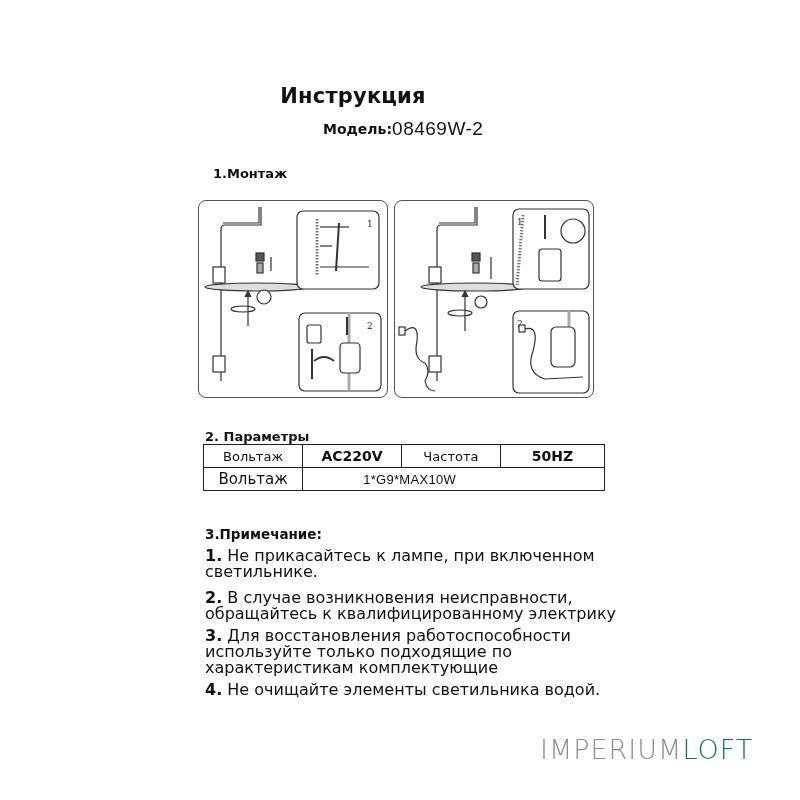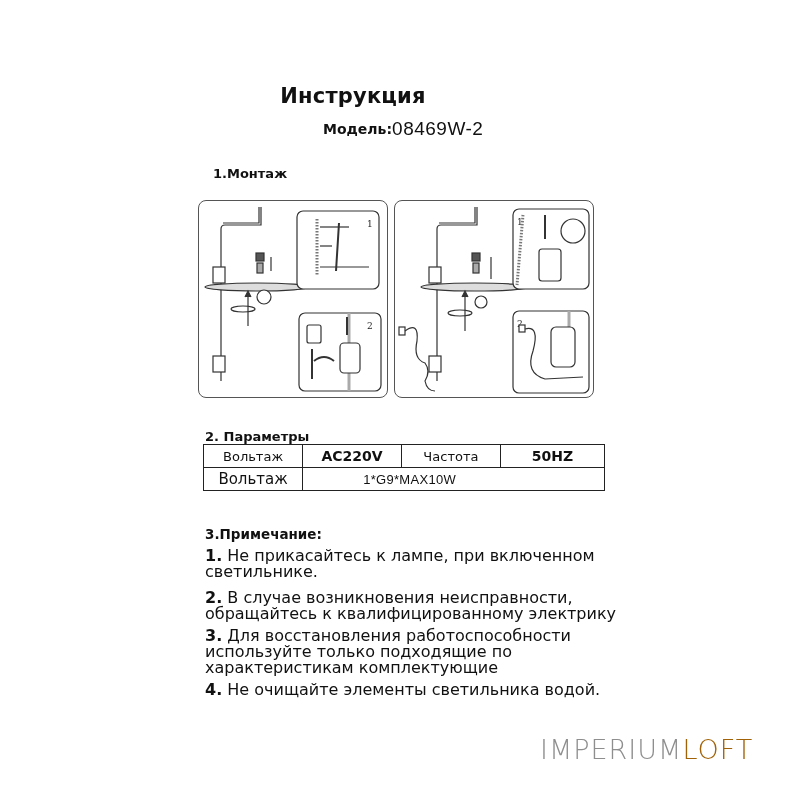--- a/index.html
+++ b/index.html
@@ -14,21 +14,21 @@
     .params { position: absolute; left: 203px; top: 444px; width: 402px; border-collapse: collapse; }
     .params td { border: 1.5px solid #222; height: 22px; padding: 0; text-align: center; font-size: 13px; font-family: "DejaVu Sans", sans-serif; }
     .params .bold { font-weight: bold; font-size: 14px; }
     .params .big { font-size: 15px; }
     .params .mono { font-family: "Liberation Sans", sans-serif; font-size: 13px; letter-spacing: 0.3px; }
     .notes { position: absolute; left: 205px; top: 548px; width: 420px; font-size: 16px; font-family: "DejaVu Sans", sans-serif; line-height: 16px; }
     .note { margin-bottom: 6px; }
     .note b { font-weight: bold; }
     .brand { position: absolute; left: 540px; top: 734px; font-size: 27px; font-family: "DejaVu Sans", sans-serif; letter-spacing: 1px; font-weight: 300; }
     .brand .a { color: #8e8e8e; }
-    .brand .b { color: #a16207; text-align: center; }
+    .brand .b { color: #0f766e; text-align: center; }
   </style>
 </head>
 <body>
 
 <div class="title">Инструкция</div>
 <div class="model-row">
   <span class="model-label">Модель:</span>
   <span class="model-value">08469W-2</span>
 </div>
 

